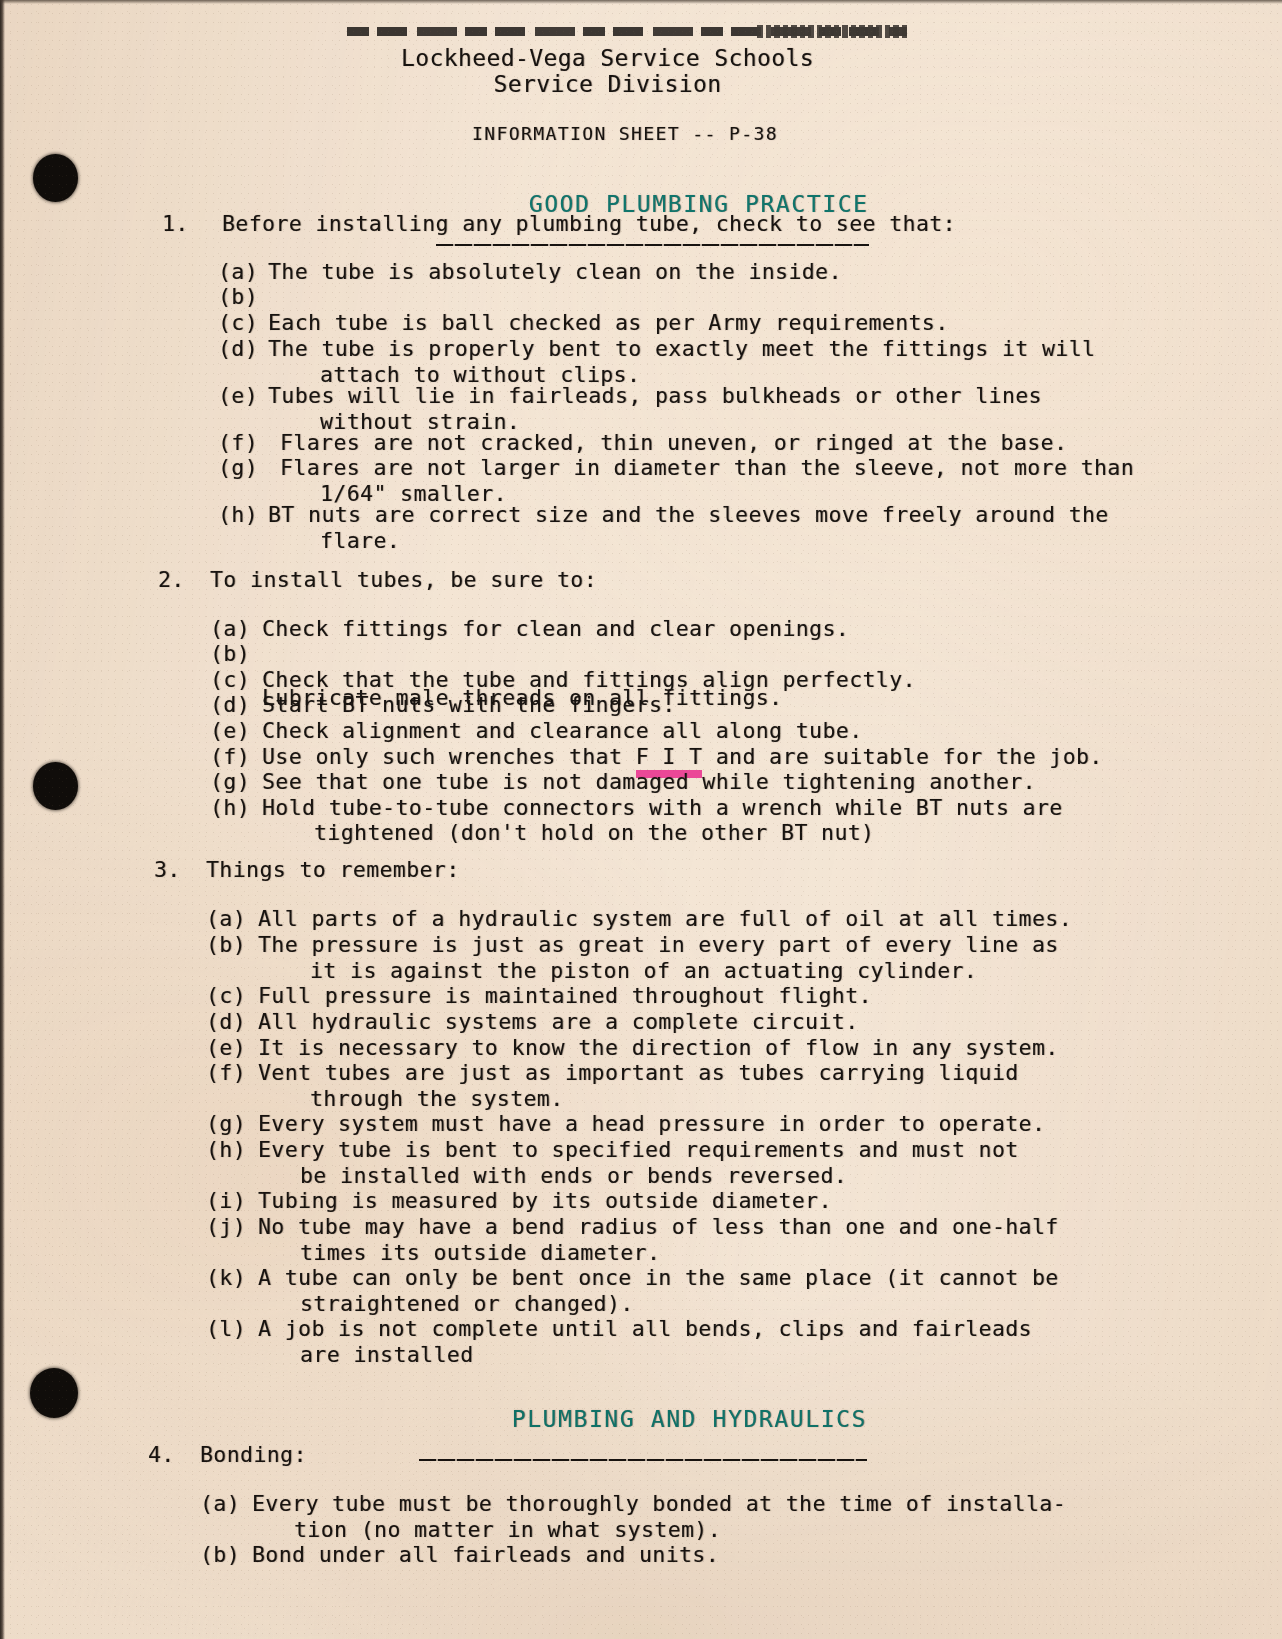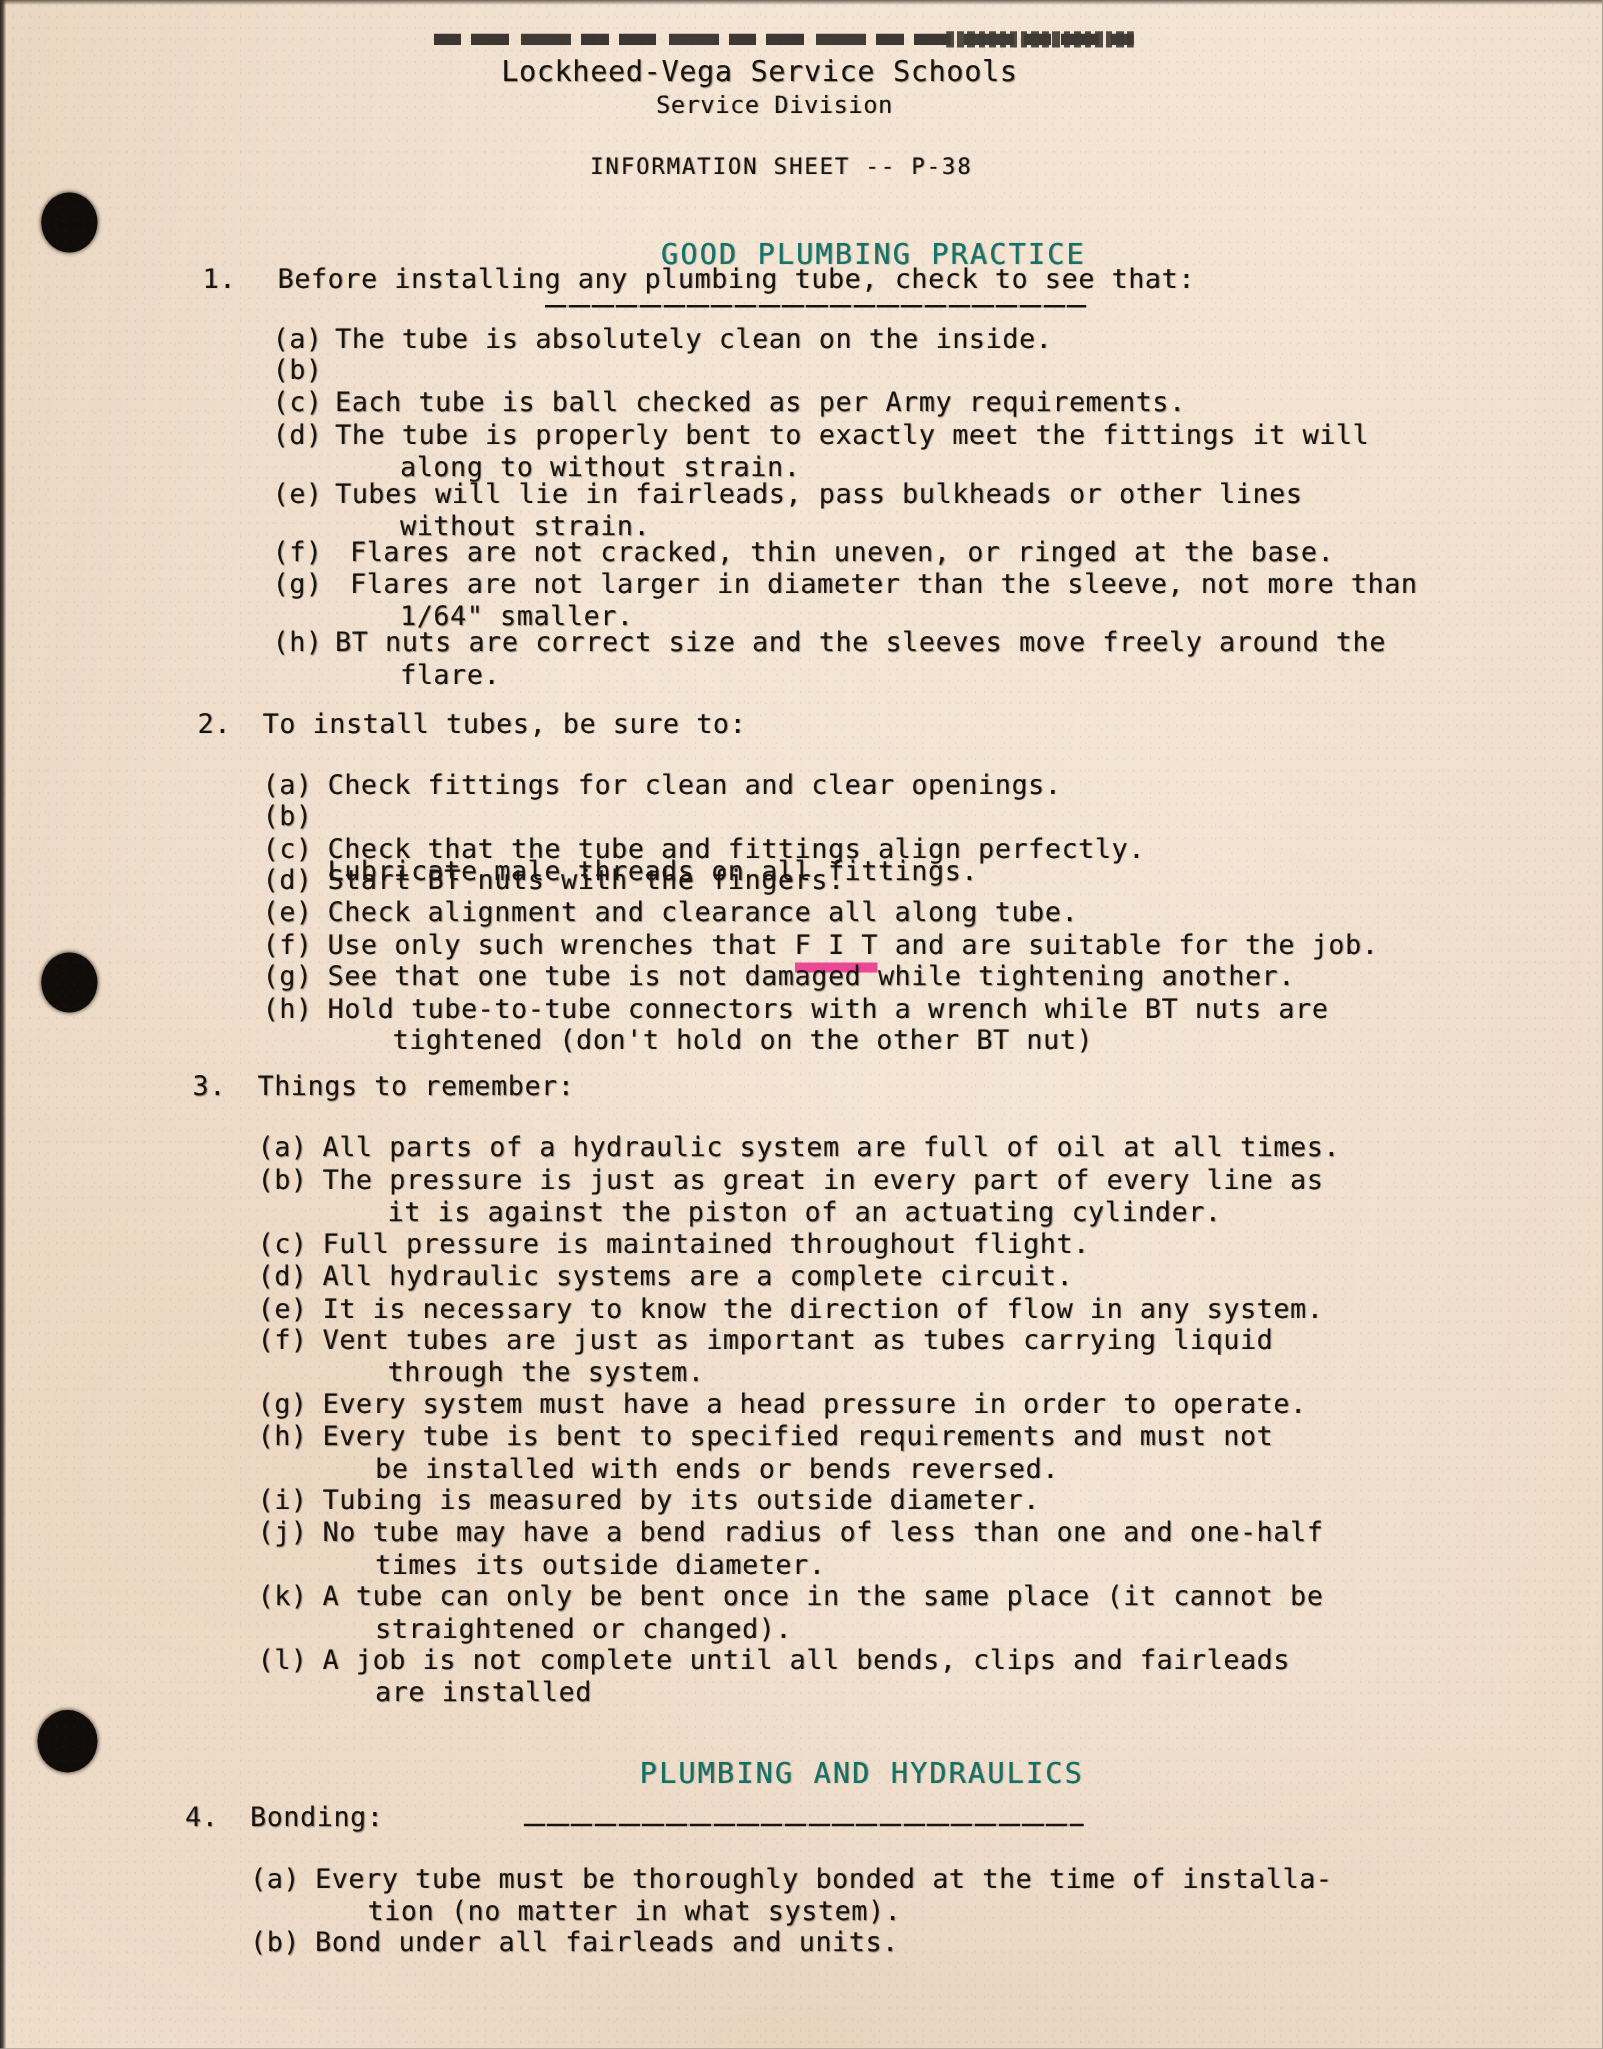--- a/index.html
+++ b/index.html
@@ -136,21 +136,21 @@
 
   <div class="punch" style="left:33px; top:154px; width:45px; height:48px;"></div>
   <div class="punch" style="left:33px; top:762px; width:45px; height:48px;"></div>
   <div class="punch" style="left:30px; top:1368px; width:48px; height:50px;"></div>
 
   <div id="content">
 
     <div class="strike-top"></div>
 
     <div class="line ctr" style="left:0; top:45px; width:1215px; font-size:23px;">Lockheed-Vega Service Schools</div>
-    <div class="line ctr" style="left:12px; top:71px; width:1215px; font-size:19px;">Service Division</div>
+    <div class="line ctr" style="left:0; top:71px; width:1215px; font-size:23px;">Service Division</div>
 
     <div class="line ctr" style="left:0; top:121px; width:1250px; font-size:18px; letter-spacing:1.4px;">INFORMATION SHEET -- P-38</div>
 
     <div class="ul-head" style="left:436px; top:165px; font-size:23px;">
       <span>GOOD PLUMBING PRACTICE</span>
       <span class="bar"></span>
     </div>
 
     <div class="line" style="left:162px; top:211px;">1.</div>
     <div class="line" style="left:222px; top:211px;">Before installing any plumbing tube, check to see that:</div>
@@ -158,21 +158,21 @@
     <div class="line" style="left:218px; top:259px;">(a)</div>
     <div class="line" style="left:268px; top:259px;">The tube is absolutely clean on the inside.</div>
 
     <div class="line" style="left:218px; top:284px;">(b)</div>
 
     <div class="line" style="left:218px; top:310px;">(c)</div>
     <div class="line" style="left:268px; top:310px;">Each tube is ball checked as per Army requirements.</div>
 
     <div class="line" style="left:218px; top:336px;">(d)</div>
     <div class="line" style="left:268px; top:336px;">The tube is properly bent to exactly meet the fittings it will</div>
-    <div class="line" style="left:320px; top:362px;">along to without strain.</div>
+    <div class="line" style="left:320px; top:362px;">attach to without clips.</div>
 
     <div class="line" style="left:218px; top:383px;">(e)</div>
     <div class="line" style="left:268px; top:383px;">Tubes will lie in fairleads, pass bulkheads or other lines</div>
     <div class="line" style="left:320px; top:409px;">without strain.</div>
 
     <div class="line" style="left:218px; top:430px;">(f)</div>
     <div class="line" style="left:280px; top:430px;">Flares are not cracked, thin uneven, or ringed at the base.</div>
 
     <div class="line" style="left:218px; top:455px;">(g)</div>
     <div class="line" style="left:280px; top:455px;">Flares are not larger in diameter than the sleeve, not more than</div>

